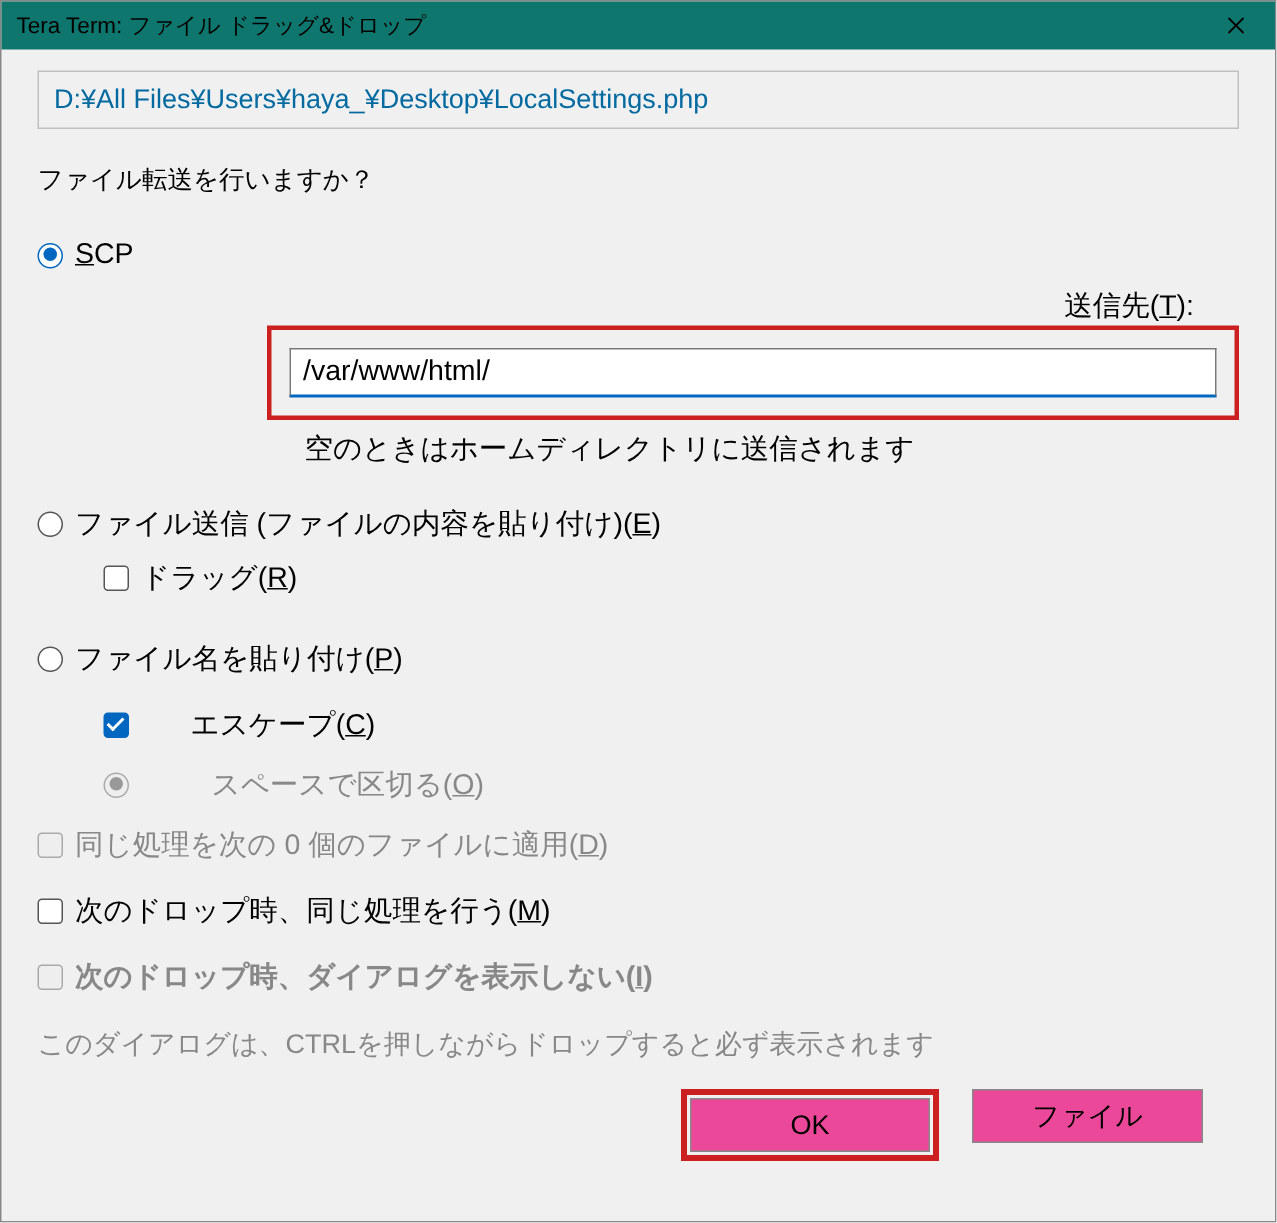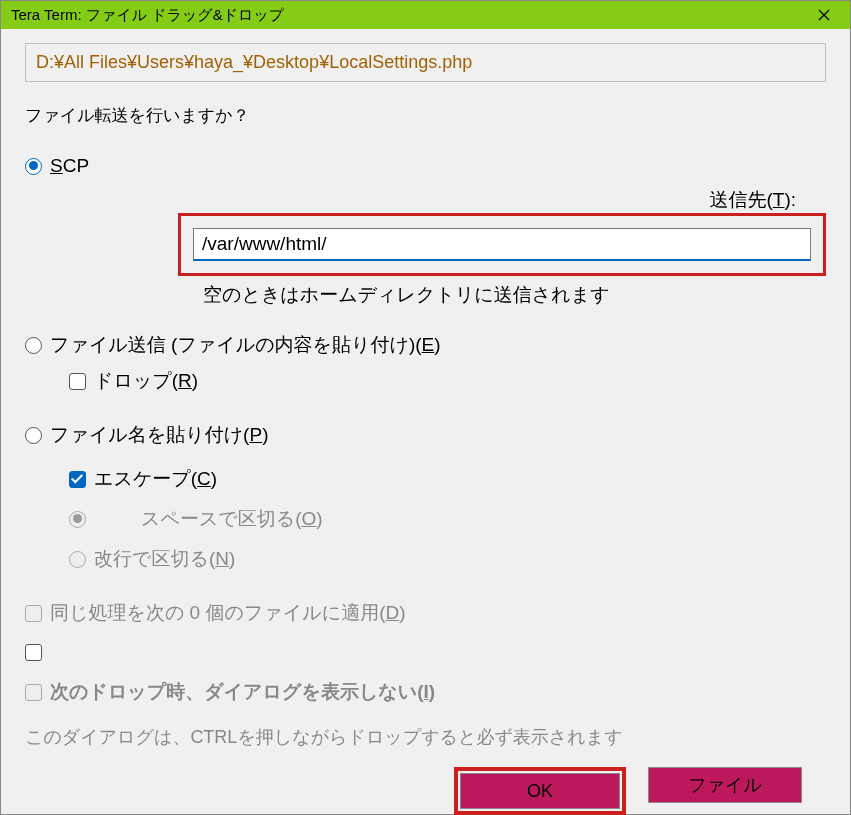--- a/index.html
+++ b/index.html
@@ -16,21 +16,21 @@
   background: #f0f0f0;
   border: 1px solid #888;
   display: flex;
   flex-direction: column;
 }
 .titlebar {
   height: 32px;
   display: flex;
   align-items: center;
   padding: 0 8px 0 10px;
-  background: #84cc16;
+  background: #0f766e;
 }
 .titlebar-text {
   font-size: 15px;
   color: #000;
   flex: 1;
 }
 .close-btn {
   width: 36px;
   height: 28px;
   display: flex;
@@ -45,21 +45,21 @@
   flex: 1;
   font-size: 18px;
   color: #000;
 }
 .path-box {
   width: 100%;
   border: 1px solid #c0c0c0;
   background: #f0f0f0;
   padding: 8px 10px;
   font-size: 18px;
-  color: #a16207;
+  color: #0369a1;
   margin-bottom: 22px;
 }
 .prompt {
   font-size: 17px;
   margin-bottom: 28px;
   color: #000;
 }
 .radio-row, .check-row {
   display: flex;
   align-items: center;
@@ -145,21 +145,21 @@
   display: flex;
   justify-content: flex-end;
   gap: 22px;
   padding: 0 24px 0 0;
   margin-top: 18px;
 }
 .btn {
   min-width: 154px;
   height: 36px;
   border: 1px solid #888;
-  background: #be185d;
+  background: #ec4899;
   font-size: 18px;
   font-family: inherit;
   cursor: pointer;
 }
 .btn-ok-wrap {
   border: 4px solid #cc2020;
   padding: 2px;
 }
 .btn-ok-wrap .btn { min-width: 160px; }
 .ul { text-decoration: underline; }
@@ -193,47 +193,44 @@
       </span>
     </div>
     <div class="hint">空のときはホームディレクトリに送信されます</div>
 
     <div class="radio-row">
       <div class="radio"></div>
       <span class="label"><span>ファイル送信 (ファイルの内容を貼り付け)(</span><span class="ul">E</span><span>)</span></span>
     </div>
     <div class="check-row indent1 section-gap">
       <div class="check"></div>
-      <span class="label"><span>ドロップ(</span><span class="ul">R</span><span>)</span></span>
+      <span class="label"><span>ドラッグ(</span><span class="ul">R</span><span>)</span></span>
     </div>
 
     <div class="radio-row" style="margin-bottom:18px;">
       <div class="radio"></div>
       <span class="label"><span>ファイル名を貼り付け(</span><span class="ul">P</span><span>)</span></span>
     </div>
-    <div class="check-row indent1" style="margin-bottom:14px;">
+    <div class="check-row indent1" style="margin-bottom:14px;gap:33px;">
       <div class="check checked"></div>
       <span class="label"><span>エスケープ(</span><span class="ul">C</span><span>)</span></span>
     </div>
     <div class="radio-row indent1" style="margin-bottom:14px;gap:47px;">
       <div class="radio disabled selected"></div>
       <span class="label disabled-text"><span>スペースで区切る(</span><span class="ul">O</span><span>)</span></span>
     </div>
-    <div class="radio-row indent1 section-gap">
-      <div class="radio disabled"></div>
-      <span class="label disabled-text"><span>改行で区切る(</span><span class="ul">N</span><span>)</span></span>
-    </div>
 
     <div class="check-row" style="margin-bottom:18px;">
       <div class="check disabled"></div>
       <span class="label disabled-text"><span>同じ処理を次の 0 個のファイルに適用(</span><span class="ul">D</span><span>)</span></span>
     </div>
 
     <div class="check-row" style="margin-bottom:18px;">
       <div class="check"></div>
+      <span class="label"><span>次のドロップ時、同じ処理を行う(</span><span class="ul">M</span><span>)</span></span>
     </div>
 
     <div class="check-row" style="margin-bottom:20px;font-weight:bold;">
       <div class="check disabled"></div>
       <span class="label disabled-text"><span>次のドロップ時、ダイアログを表示しない(</span><span class="ul">I</span><span>)</span></span>
     </div>
 
     <div class="disabled-text" style="font-size:18px;">このダイアログは、CTRLを押しながらドロップすると必ず表示されます</div>
 
     <div class="buttons">

